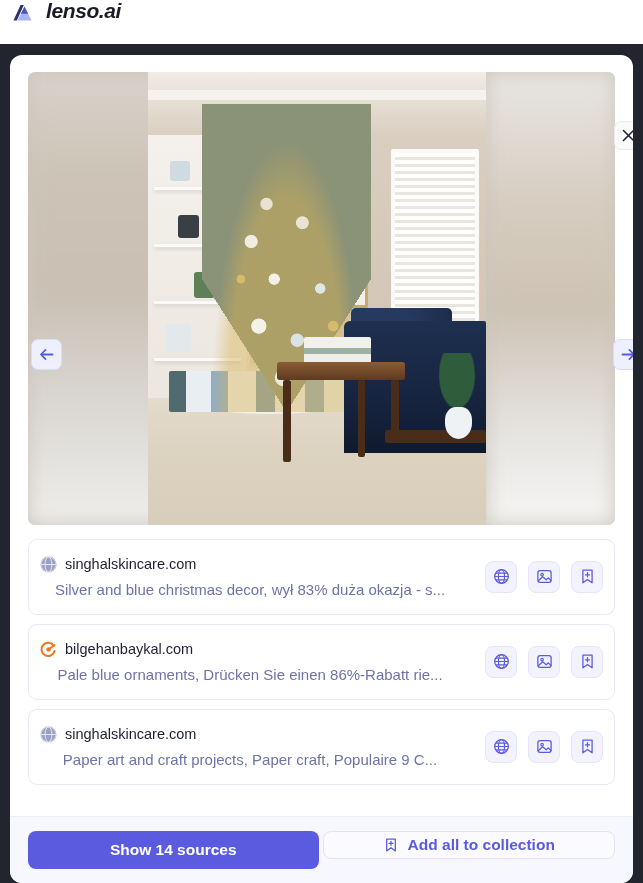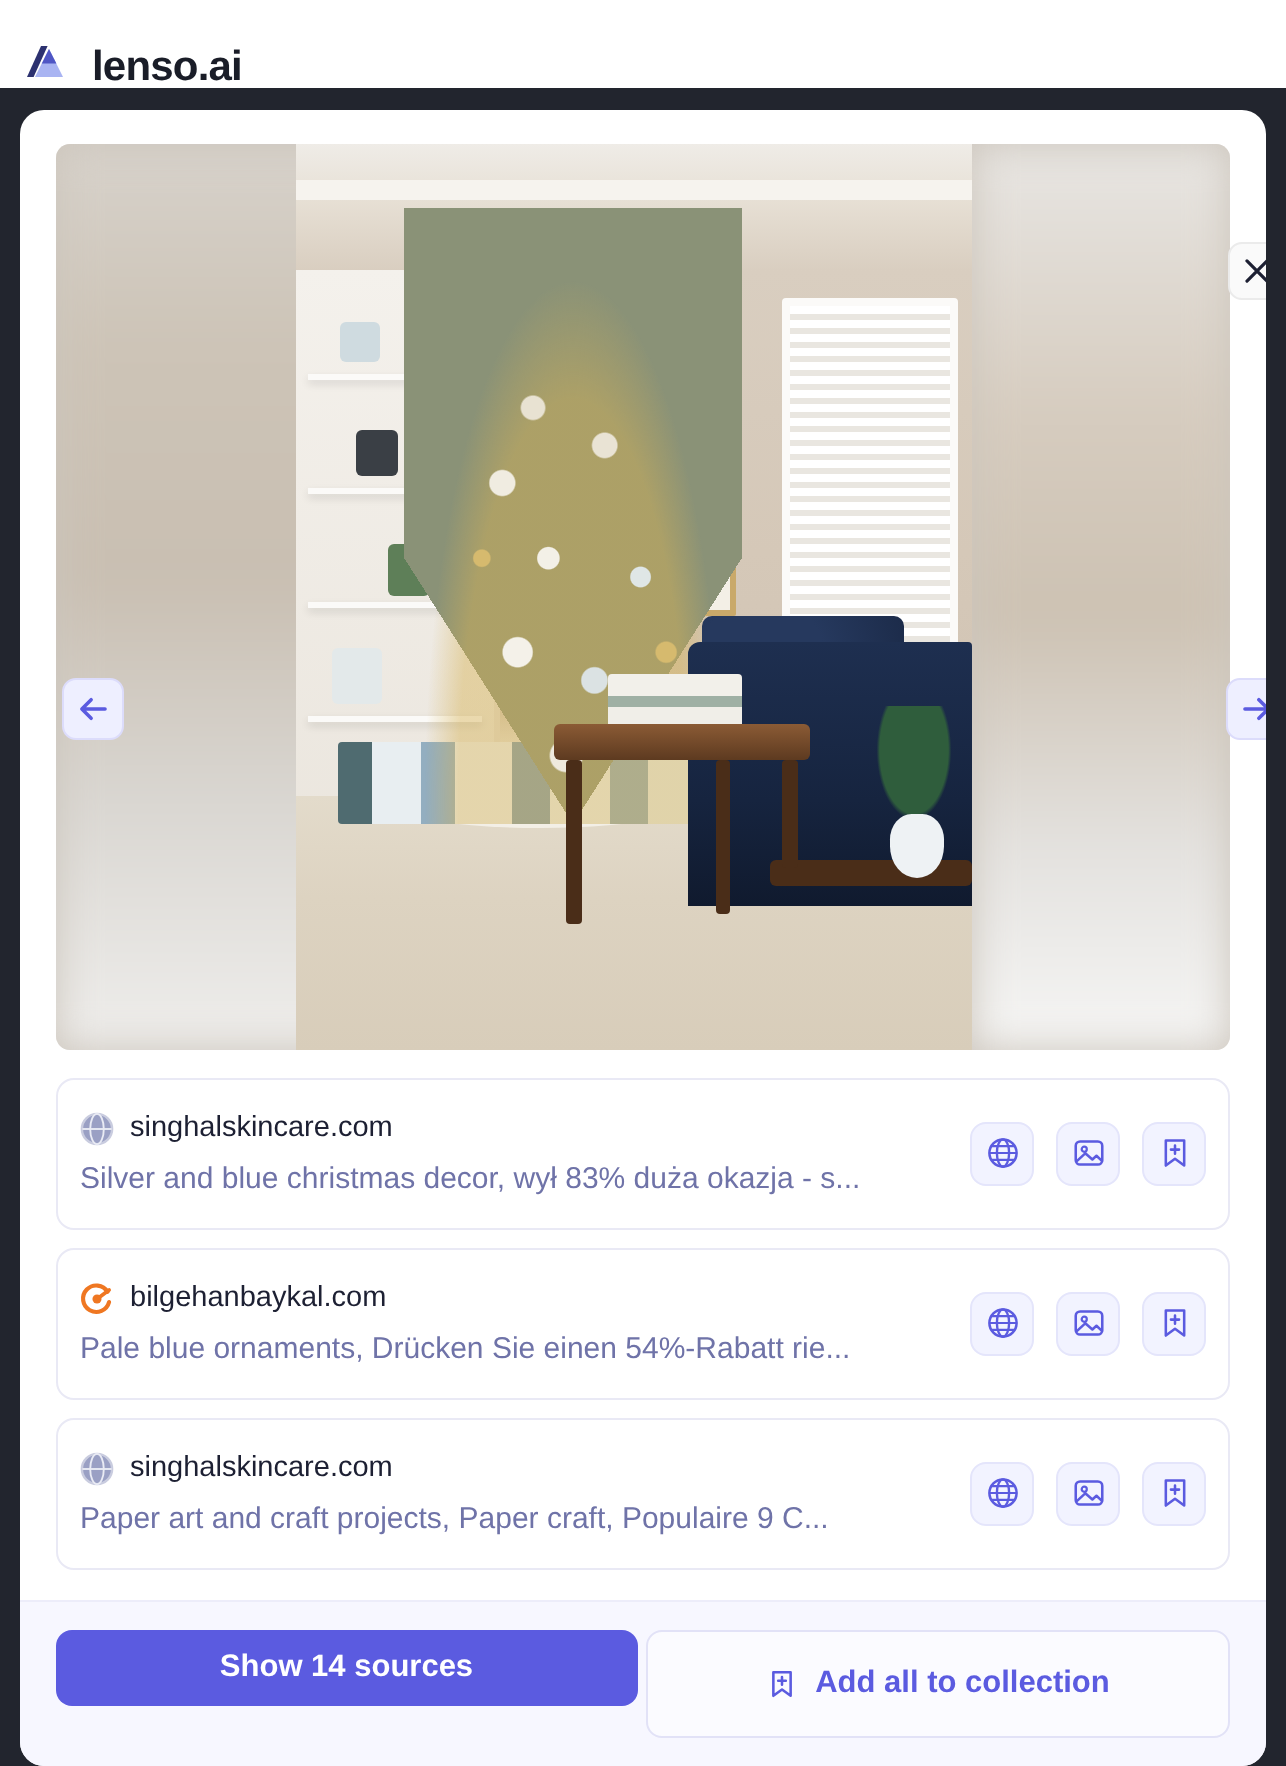--- a/index.html
+++ b/index.html
@@ -8,23 +8,24 @@
     font-family: "Liberation Sans", "DejaVu Sans", sans-serif;
     background: #22252e;
     overflow: hidden;
   }
 
   
   .topbar {
     height: 44px;
     background: #ffffff;
     display: flex;
-    align-items: flex-end;
+    align-items: flex-start;
     padding-left: 11px;
     gap: 9px;
+    font-style: italic;
   }
   .logo-mark { width: 26px; height: 26px; flex: 0 0 auto; display:block; }
   .logo-text {
     font-size: 21px;
     font-weight: 700;
     color: #1a1d28;
     letter-spacing: -0.4px;
     line-height: 1;
   }
 
@@ -216,21 +217,21 @@
     border: 1px solid #e9e9f5;
     border-radius: 9px;
     background: #fff;
     padding: 10px 11px 11px 11px;
     display: flex;
     align-items: center;
     justify-content: space-between;
     height: 76px;
     cursor: pointer;
   }
-  .src-left { min-width: 0; flex: 1 1 auto; }
+  .src-left { min-width: 0; flex: 1 1 auto; text-align: center; }
   .src-head { display: flex; align-items: center; gap: 8px; }
   .favicon { width: 17px; height: 17px; flex: 0 0 auto; display:block; }
   .src-domain {
     font-size: 14.5px;
     color: #1d2033;
     font-weight: 400;
     white-space: nowrap;
     overflow: hidden;
     text-overflow: ellipsis;
   }
@@ -270,21 +271,21 @@
     color: #ffffff;
     font-size: 15.5px;
     font-weight: 700;
     border: none;
     border-radius: 8px;
     cursor: pointer;
     font-family: inherit;
   }
   .btn-secondary {
     flex: 1 1 0;
-    height: 54px;
+    height: 28px;
     background: #fbfbff;
     color: #5b5be0;
     font-size: 15.5px;
     font-weight: 700;
     border: 1px solid #e2e2f7;
     border-radius: 8px;
     cursor: pointer;
     display: flex; align-items: center; justify-content: center; gap: 9px;
     font-family: inherit;
     text-align: center;
@@ -410,21 +411,21 @@
         <div class="src-left">
           <div class="src-head">
             <svg class="favicon" viewBox="0 0 18 18">
               <circle cx="9" cy="9" r="8" fill="#ffffff"></circle>
               <path d="M14.6 5.2 A7 7 0 1 0 15.4 10.6" fill="none" stroke="#ef7722" stroke-width="2.2" stroke-linecap="round"></path>
               <circle cx="9" cy="9" r="2.4" fill="#ef7722"></circle>
               <path d="M9 9 L15.4 4.2" stroke="#ef7722" stroke-width="2" stroke-linecap="round"></path>
             </svg>
             <span class="src-domain">bilgehanbaykal.com</span>
           </div>
-          <div class="src-title">Pale blue ornaments, Drücken Sie einen 54%-Rabatt rie...</div>
+          <div class="src-title">Pale blue ornaments, Drücken Sie einen 86%-Rabatt rie...</div>
         </div>
         <div class="src-actions">
           <div class="act-btn">
             <svg width="17" height="17" viewBox="0 0 20 20">
               <circle cx="10" cy="10" r="8" fill="none" stroke="#5b5be0" stroke-width="1.5"></circle>
               <ellipse cx="10" cy="10" rx="3.6" ry="8" fill="none" stroke="#5b5be0" stroke-width="1.4"></ellipse>
               <path d="M2 10 H18 M3.3 6 H16.7 M3.3 14 H16.7" stroke="#5b5be0" stroke-width="1.3"></path>
             </svg>
           </div>
           <div class="act-btn">

